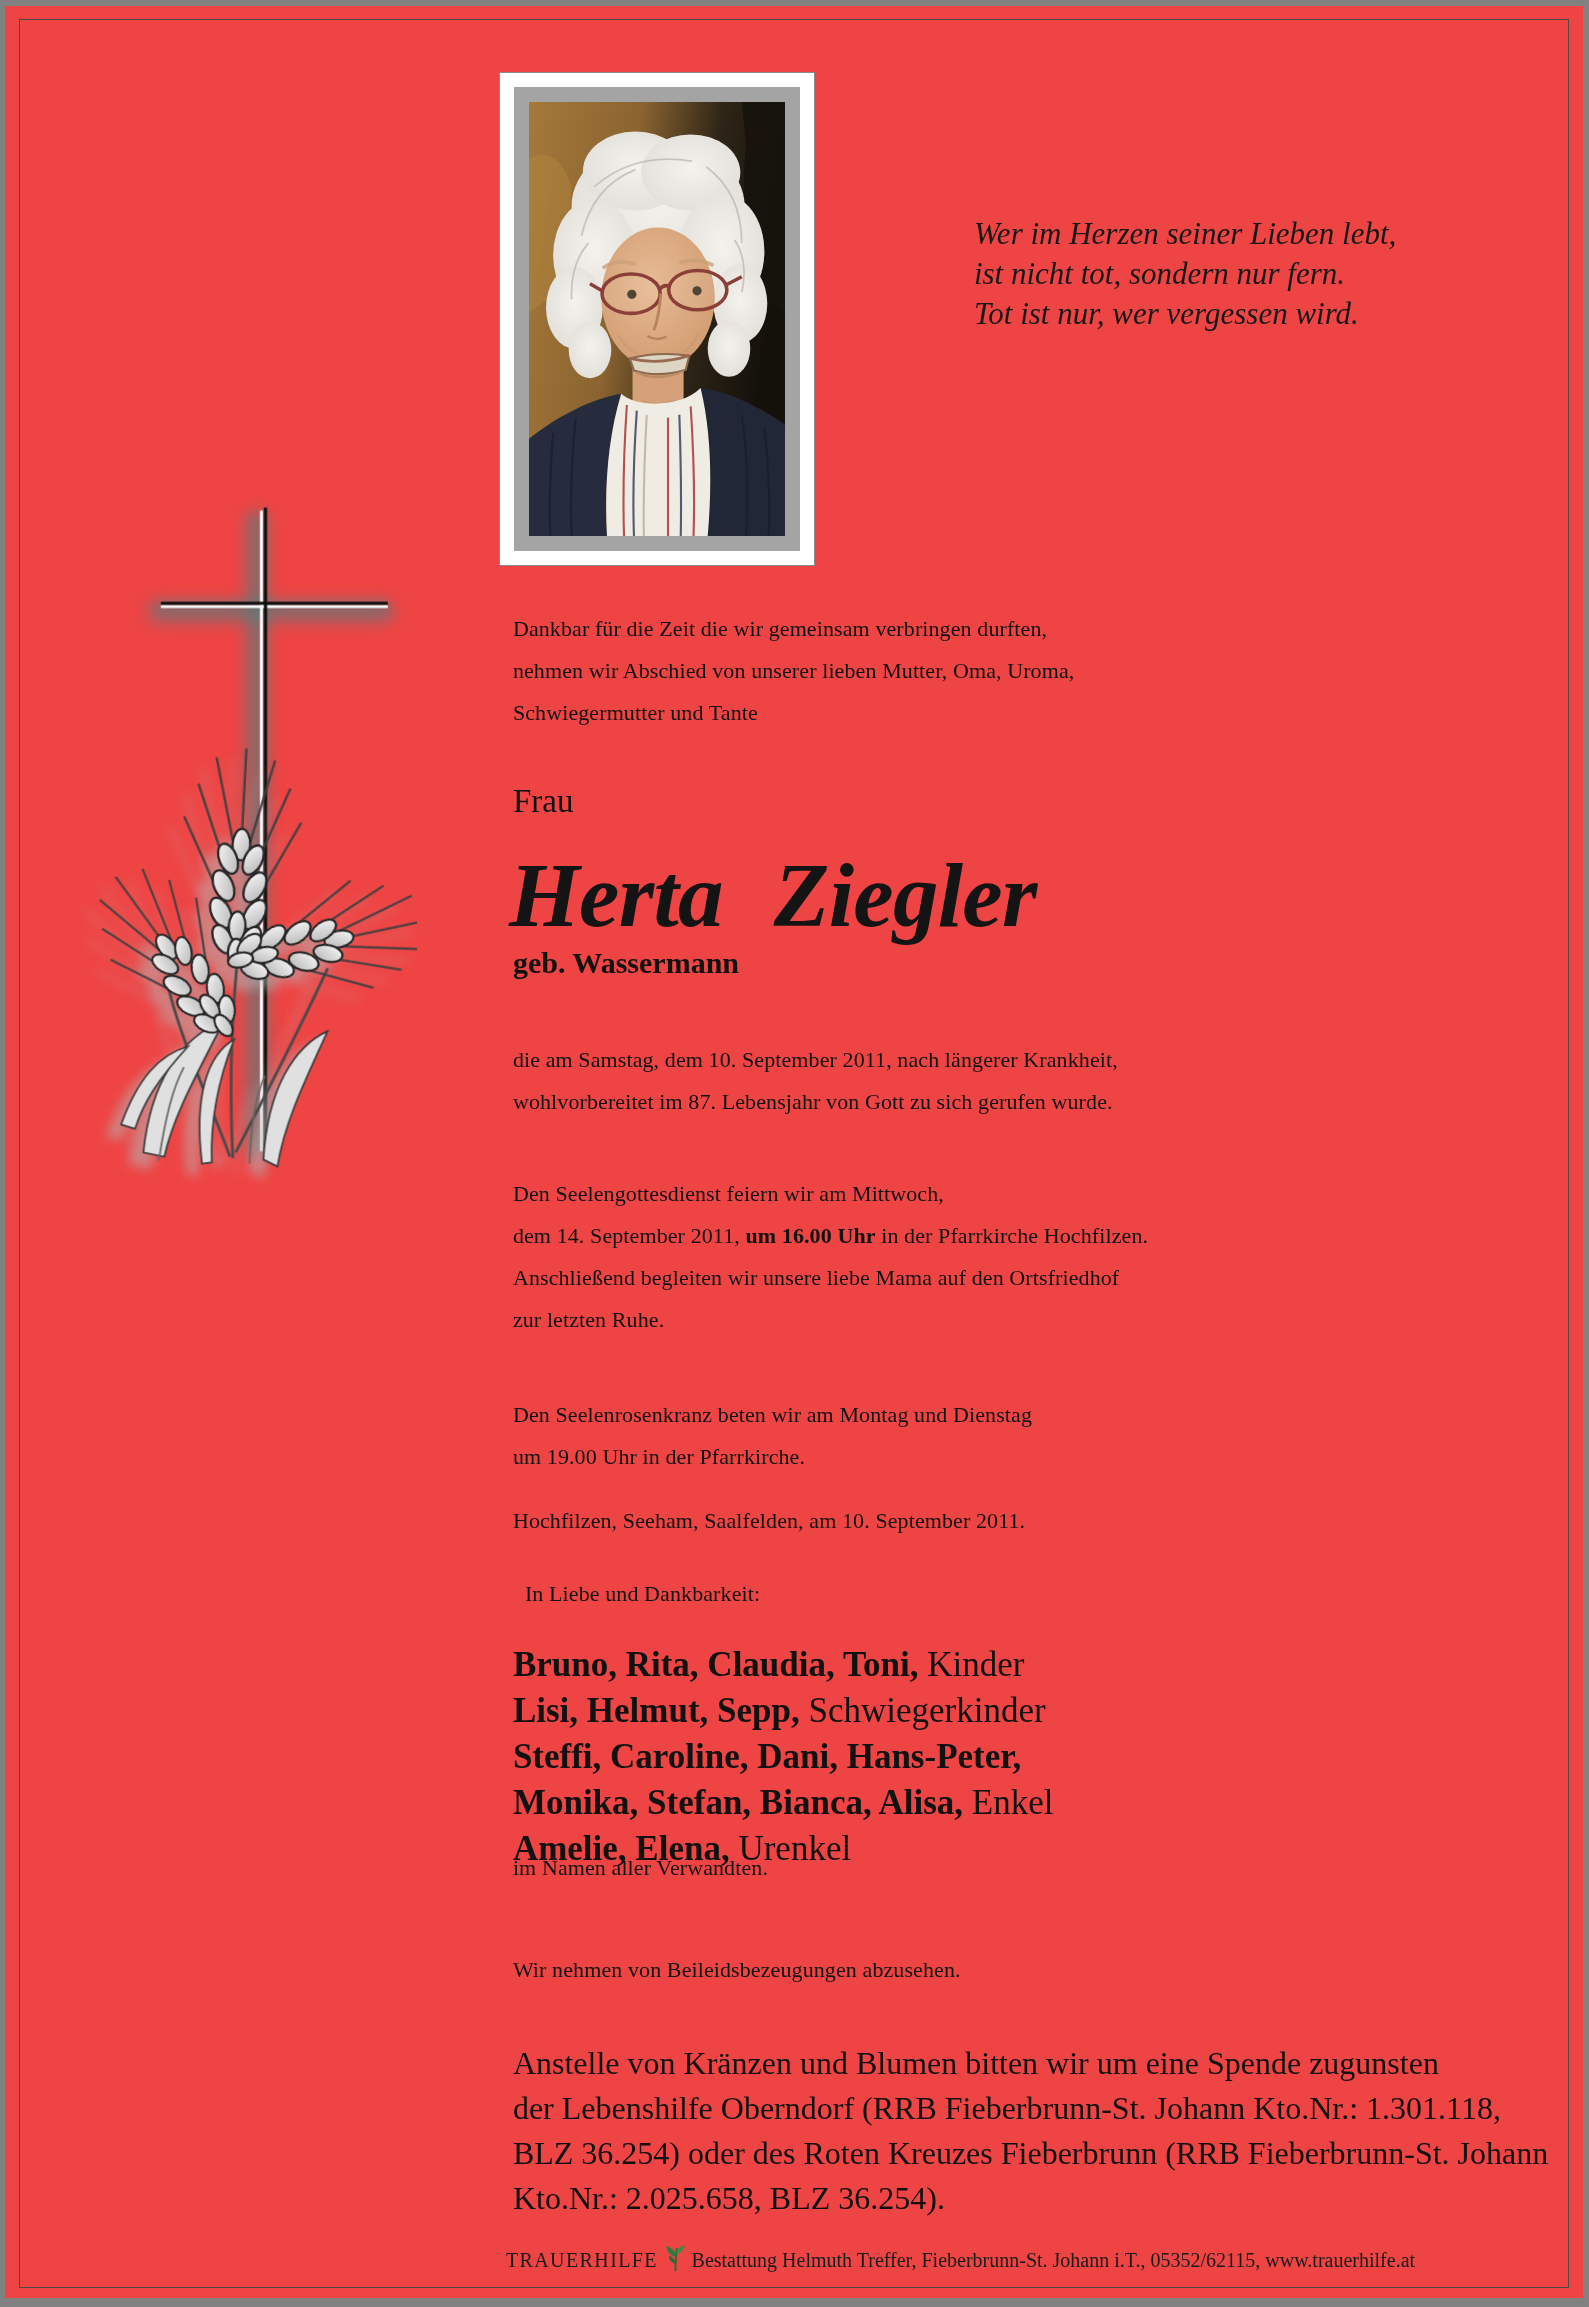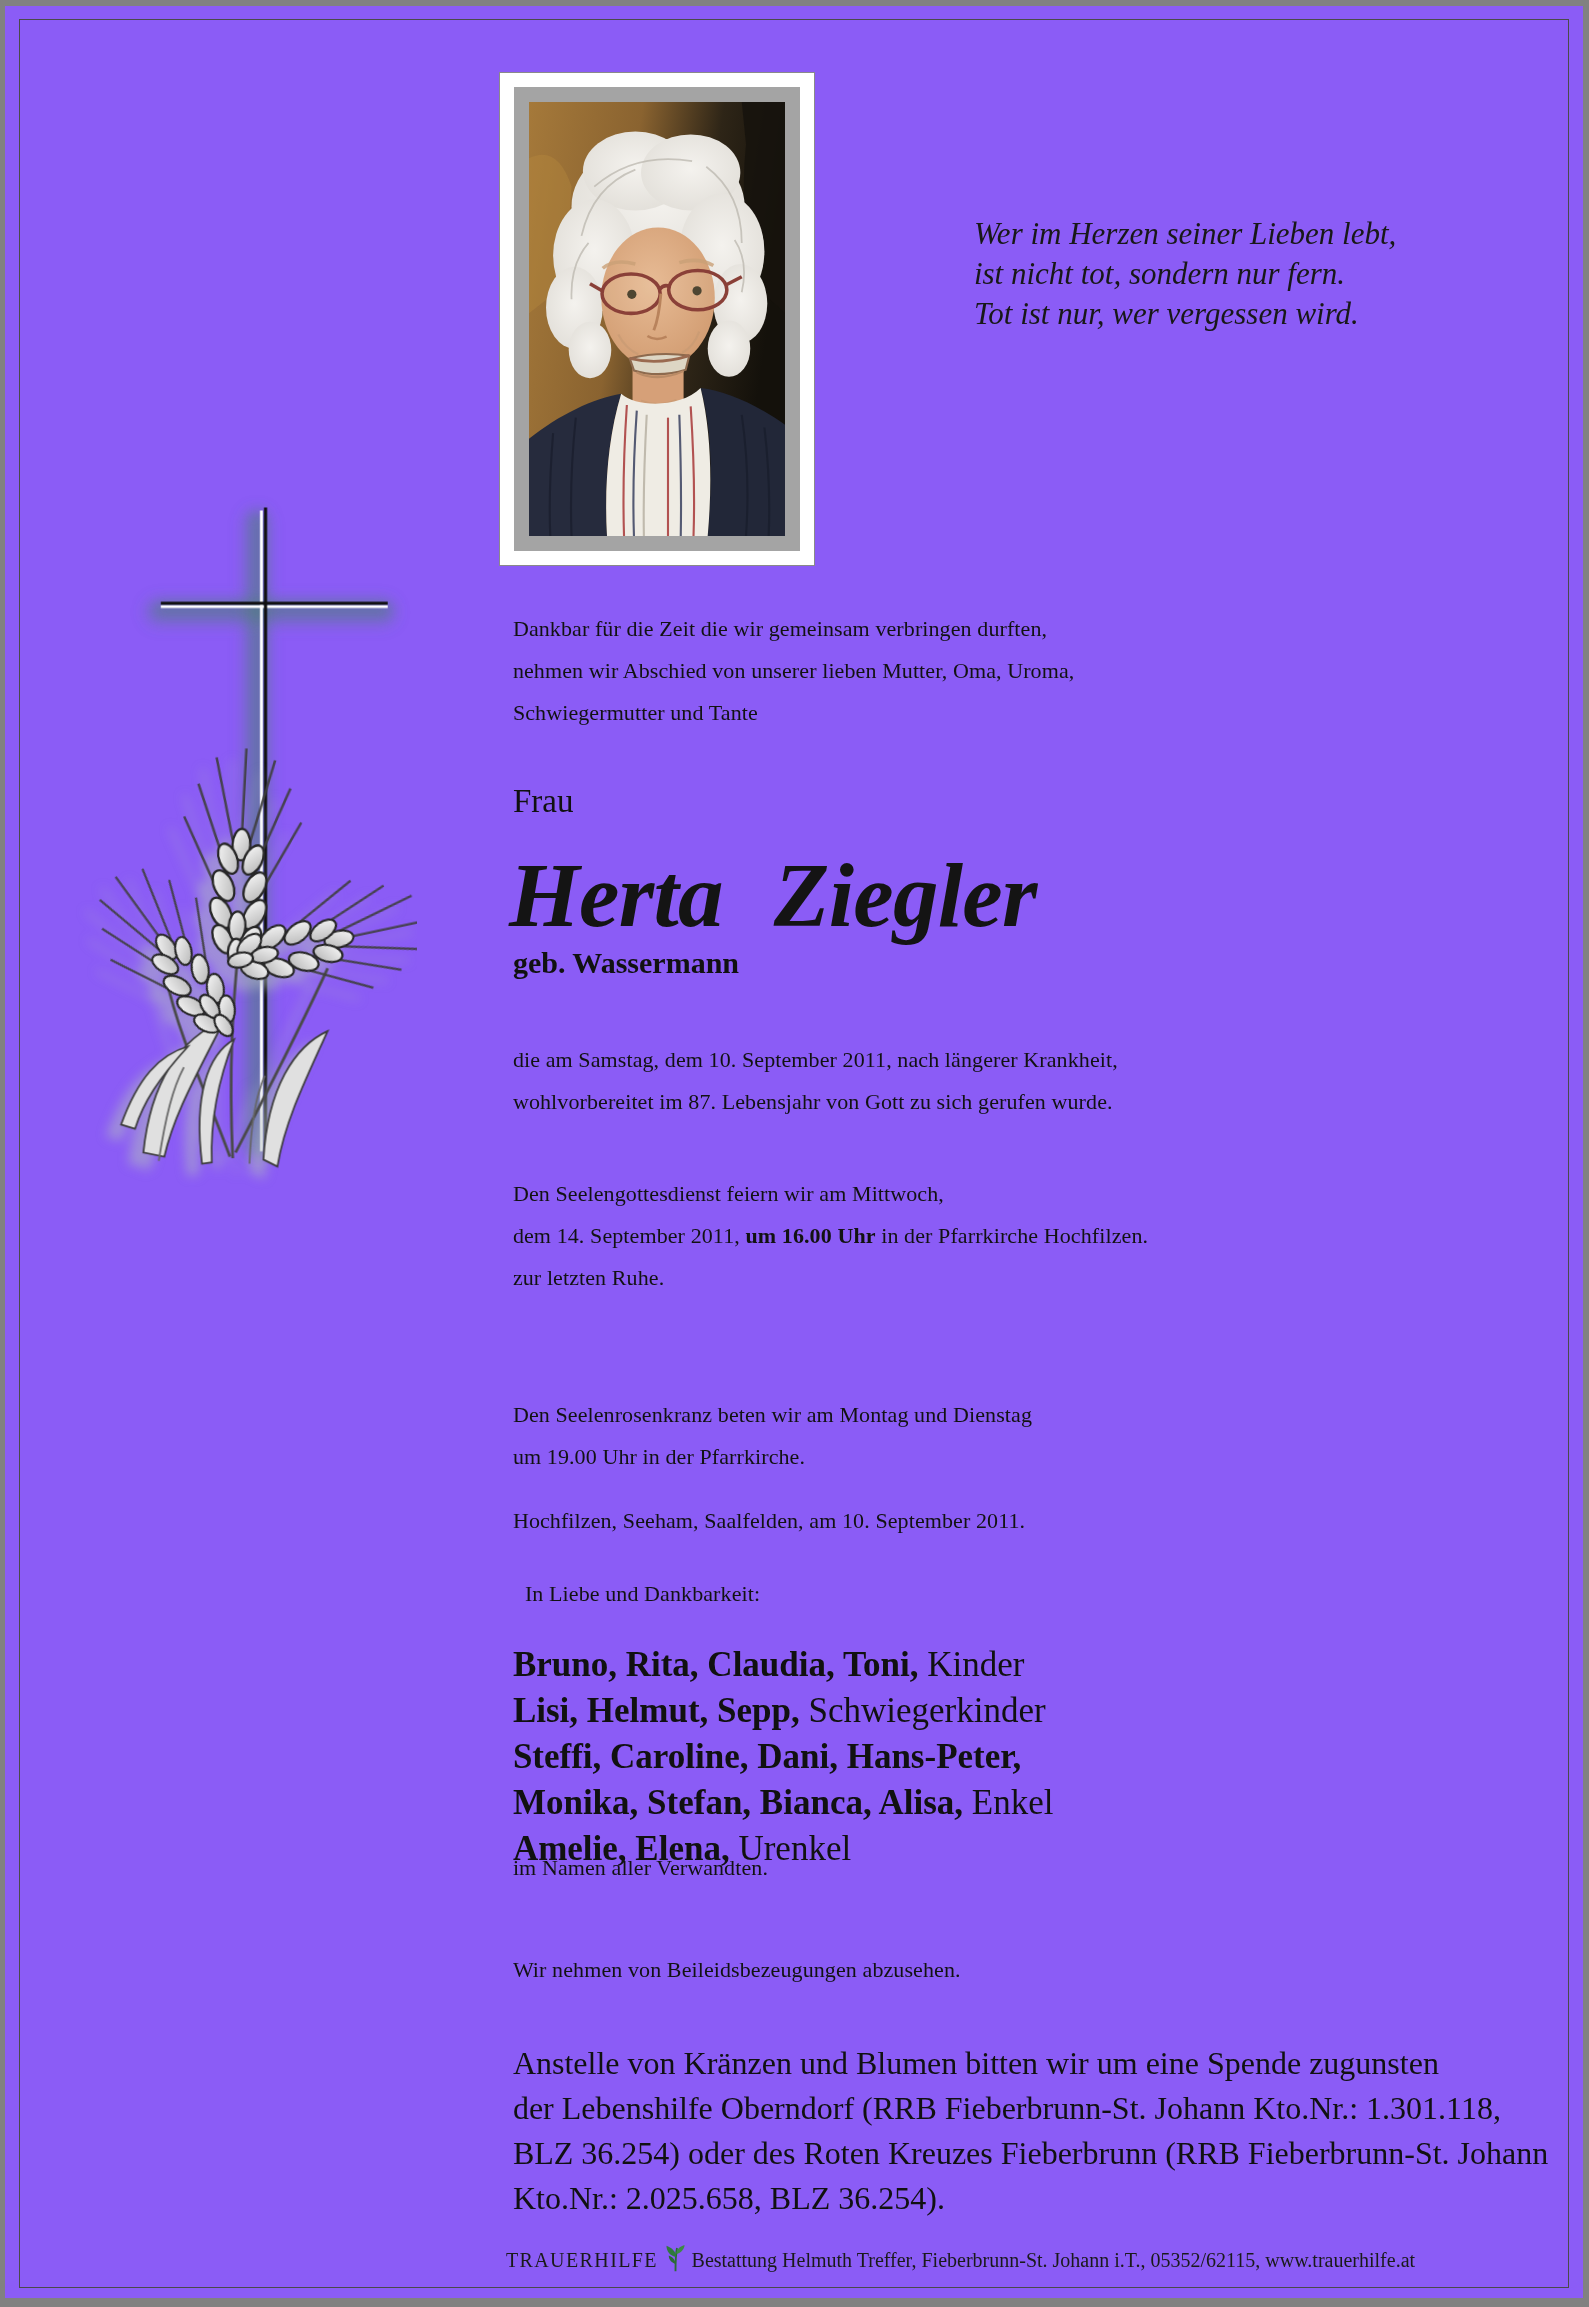--- a/index.html
+++ b/index.html
@@ -4,21 +4,21 @@
 <style>
   html,body{margin:0;padding:0;}
   body{
     width:1589px;height:2307px;position:relative;
     background:#818181;
     font-family:"Liberation Serif","DejaVu Serif",serif;
     color:#111;
   }
   .page{
     position:absolute;left:4.9px;top:5.6px;right:5.6px;bottom:9px;
-    background:#8b5cf6;overflow:hidden;
+    background:#ef4444;overflow:hidden;
   }
   .inner-border{
     position:absolute;left:14px;top:13.3px;right:14px;bottom:10.5px;
     border:1.4px solid #4a4a4a;pointer-events:none;
   }
   .abs{position:absolute;}
   .body-text{font-size:22px;line-height:42px;color:#121212;letter-spacing:0.1px;}
   .verse{left:969px;top:208px;font-size:31px;line-height:40px;font-style:italic;color:#181818;}
   .intro{left:508px;top:602px;}
   .frau{left:508px;top:773px;font-size:33px;line-height:45px;}
@@ -241,20 +241,21 @@
   <div class="abs geb">geb. Wassermann</div>
 
   <div class="abs body-text passing">
     <div>die am Samstag, dem 10. September 2011, nach längerer Krankheit,</div>
     <div>wohlvorbereitet im 87. Lebensjahr von Gott zu sich gerufen wurde.</div>
   </div>
 
   <div class="abs body-text service">
     <div>Den Seelengottesdienst feiern wir am Mittwoch,</div>
     <div><span>dem 14. September 2011, </span><b>um 16.00 Uhr</b><span> in der Pfarrkirche Hochfilzen.</span></div>
+    <div>Anschließend begleiten wir unsere liebe Mama auf den Ortsfriedhof</div>
     <div>zur letzten Ruhe.</div>
   </div>
 
   <div class="abs body-text rosary">
     <div>Den Seelenrosenkranz beten wir am Montag und Dienstag</div>
     <div>um 19.00 Uhr in der Pfarrkirche.</div>
   </div>
 
   <div class="abs body-text dateline">Hochfilzen, Seeham, Saalfelden, am 10. September 2011.</div>
   <div class="abs body-text love">In Liebe und Dankbarkeit:</div>

